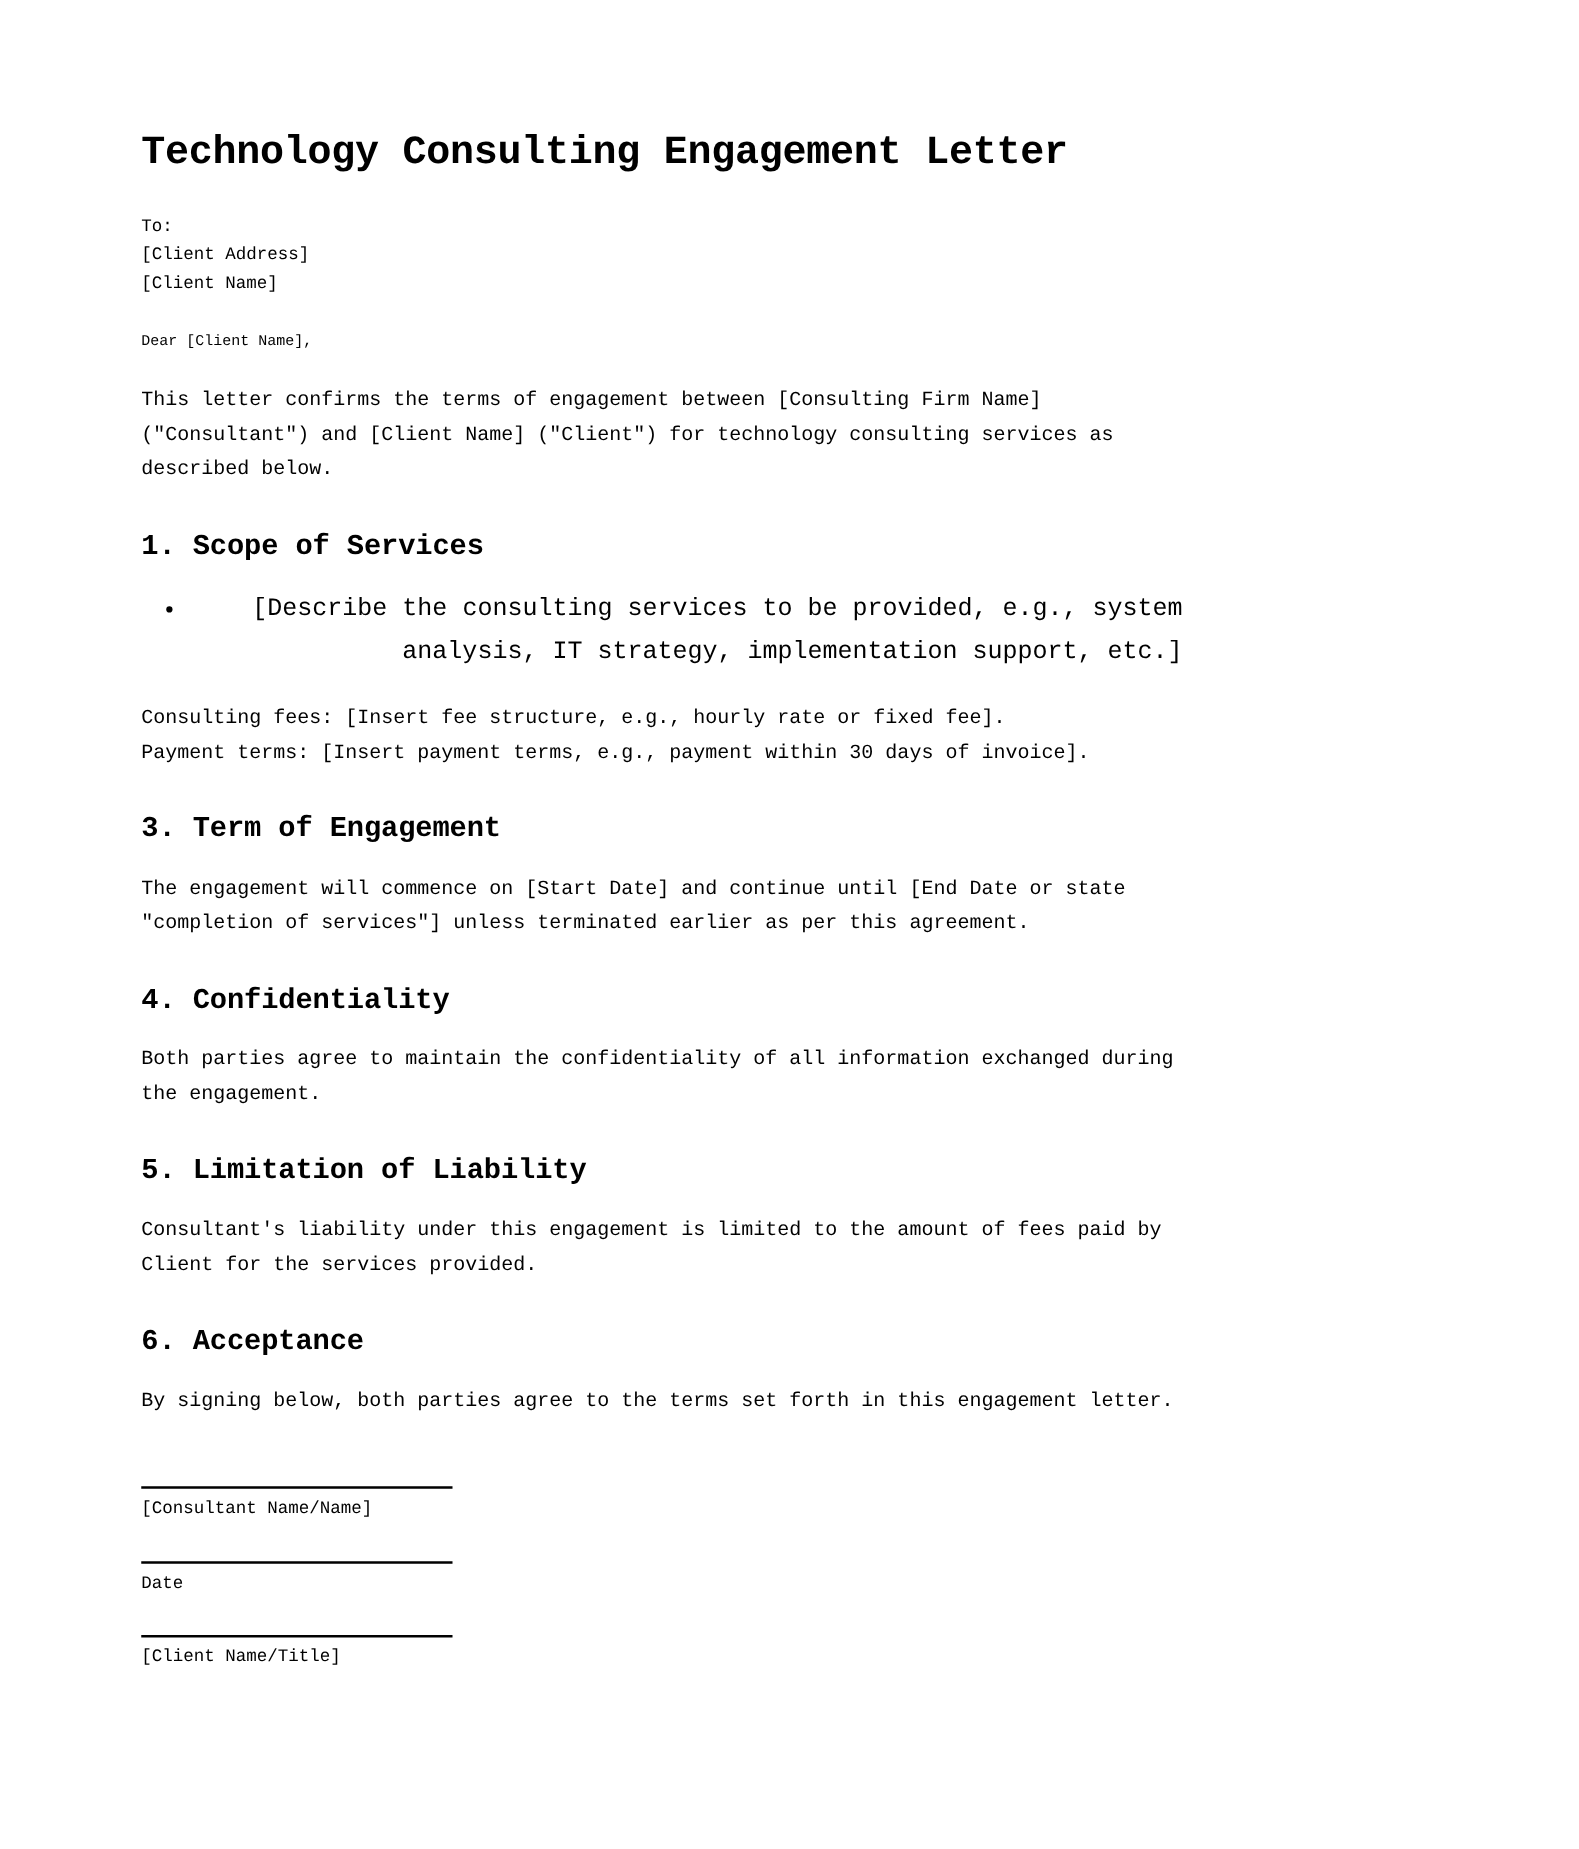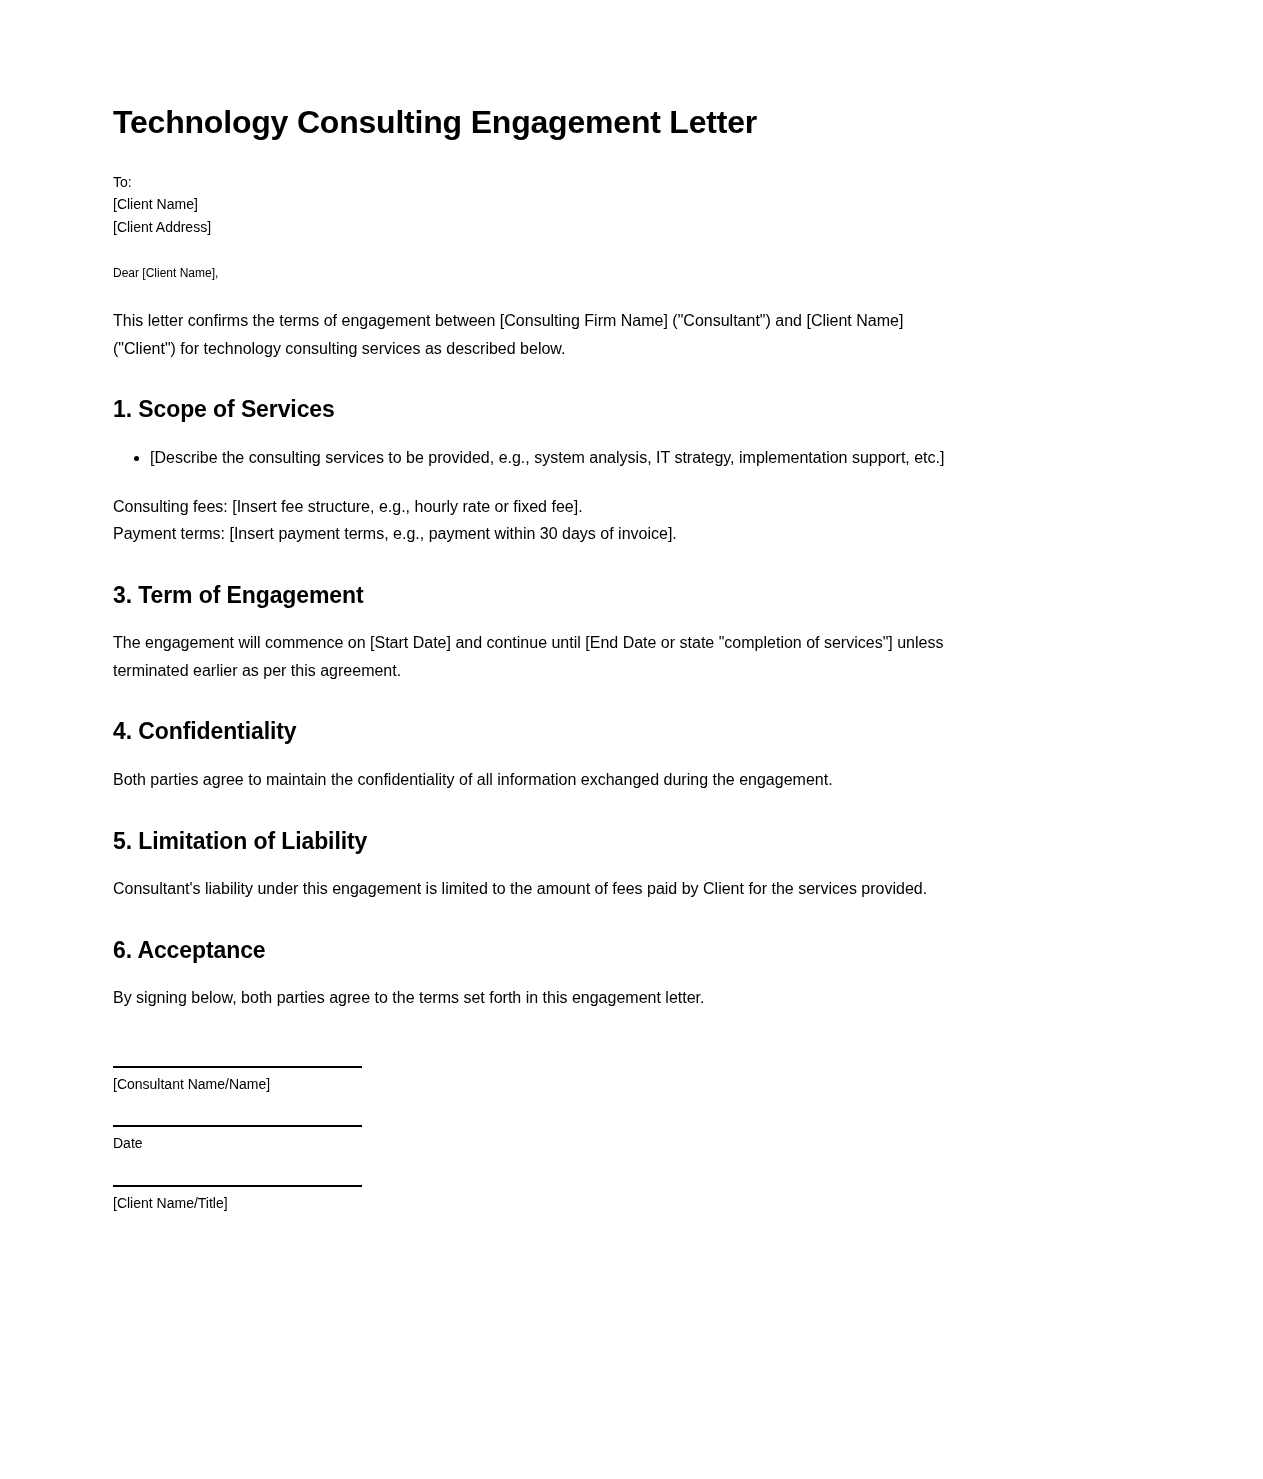--- a/index.html
+++ b/index.html
@@ -13,20 +13,21 @@
     font-family: "Liberation Sans", sans-serif;
     color: #000000;
     -webkit-font-smoothing: antialiased;
   }
   .page {
     width: 1058px;
     min-height: 1479px;
     background: #ffffff;
     box-sizing: border-box;
     padding: 104px 112px 60px 113px;
+    font-family: Liberation Mono, monospace;
   }
   .doc-title {
     font-size: 32px;
     font-weight: bold;
     line-height: 1.15;
     margin: 0 0 30px 0;
     letter-spacing: -0.2px;
   }
   .date-line {
     font-size: 16px;
@@ -65,23 +66,24 @@
     line-height: 1.2;
     margin: 34px 0 20px 0;
     letter-spacing: -0.1px;
   }
   ul.service-list {
     margin: 0 0 22px 0;
     padding-left: 37px;
     list-style: disc;
   }
   ul.service-list li {
-    font-size: 16px;
+    font-size: 20px;
     line-height: 1.7;
     margin: 0;
+    text-align: right;
   }
   .sig-block {
     margin-top: 54px;
   }
   .sig-group {
     margin-bottom: 31px;
   }
   .sig-rule {
     width: 249px;
     height: 0;
@@ -96,22 +98,22 @@
 </head>
 <body>
 
 <div class="page">
 
   <h1 class="doc-title">Technology Consulting Engagement Letter</h1>
 
 
   <div class="addr-block">
     <div>To:</div>
+    <div>[Client Address]</div>
     <div>[Client Name]</div>
-    <div>[Client Address]</div>
   </div>
 
   <div class="salutation">Dear [Client Name],</div>
 
   <p class="body-text">This letter confirms the terms of engagement between [Consulting Firm Name] ("Consultant") and [Client Name] ("Client") for technology consulting services as described below.</p>
 
   <h2 class="section-heading">1. Scope of Services</h2>
   <ul class="service-list">
     <li>[Describe the consulting services to be provided, e.g., system analysis, IT strategy, implementation support, etc.]</li>
   </ul>

